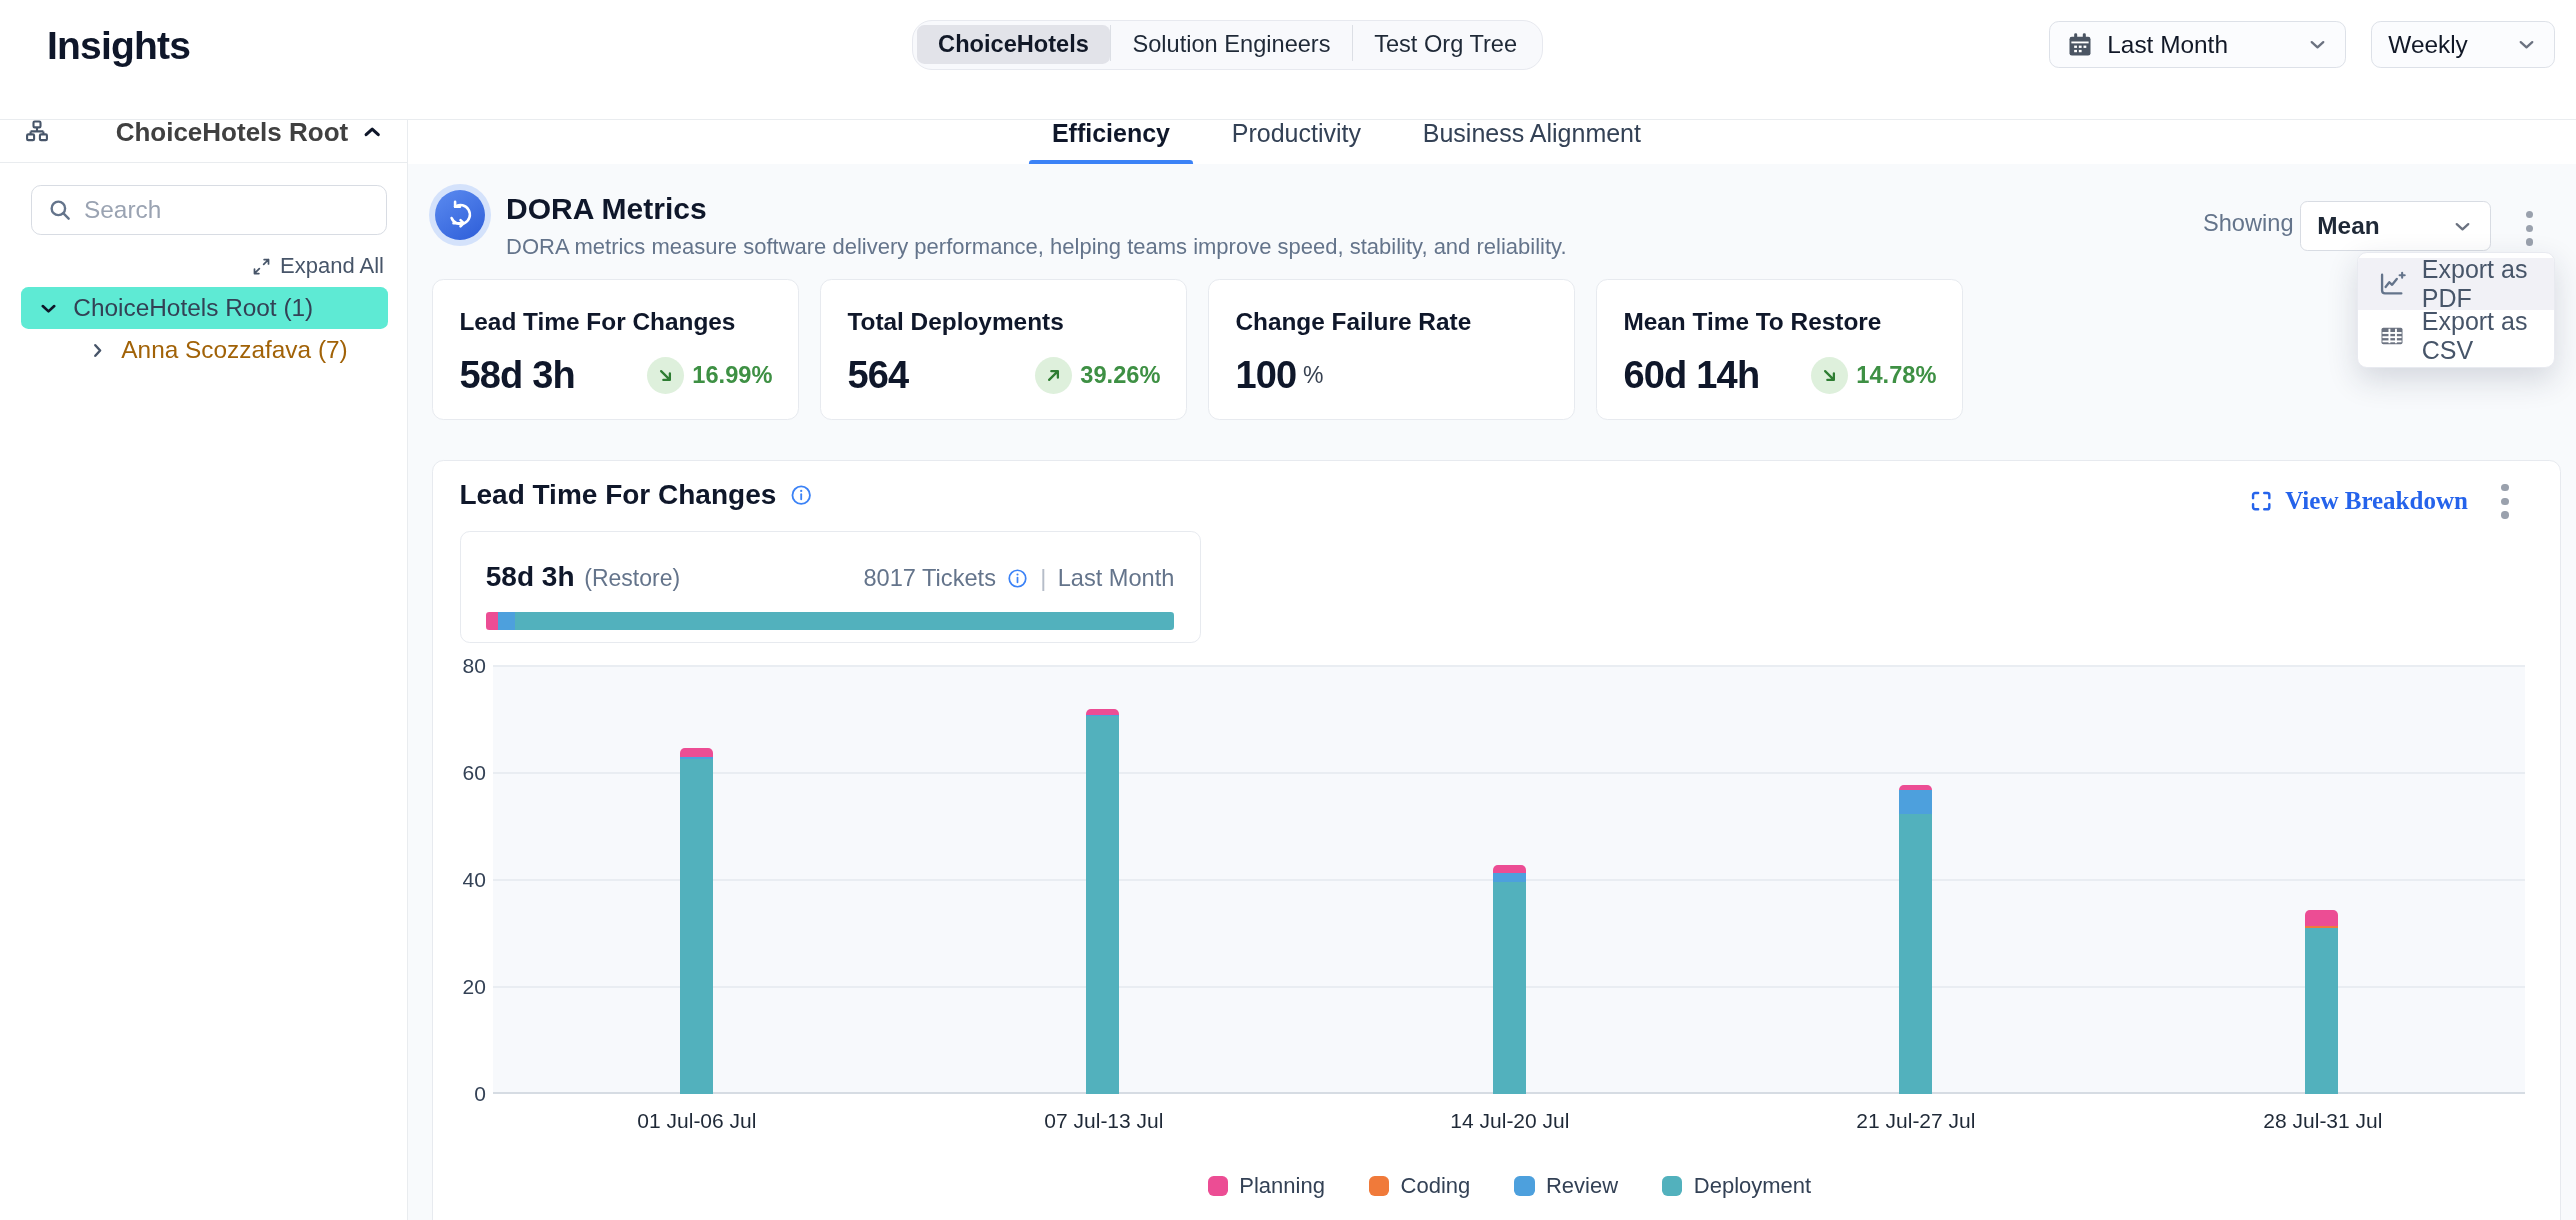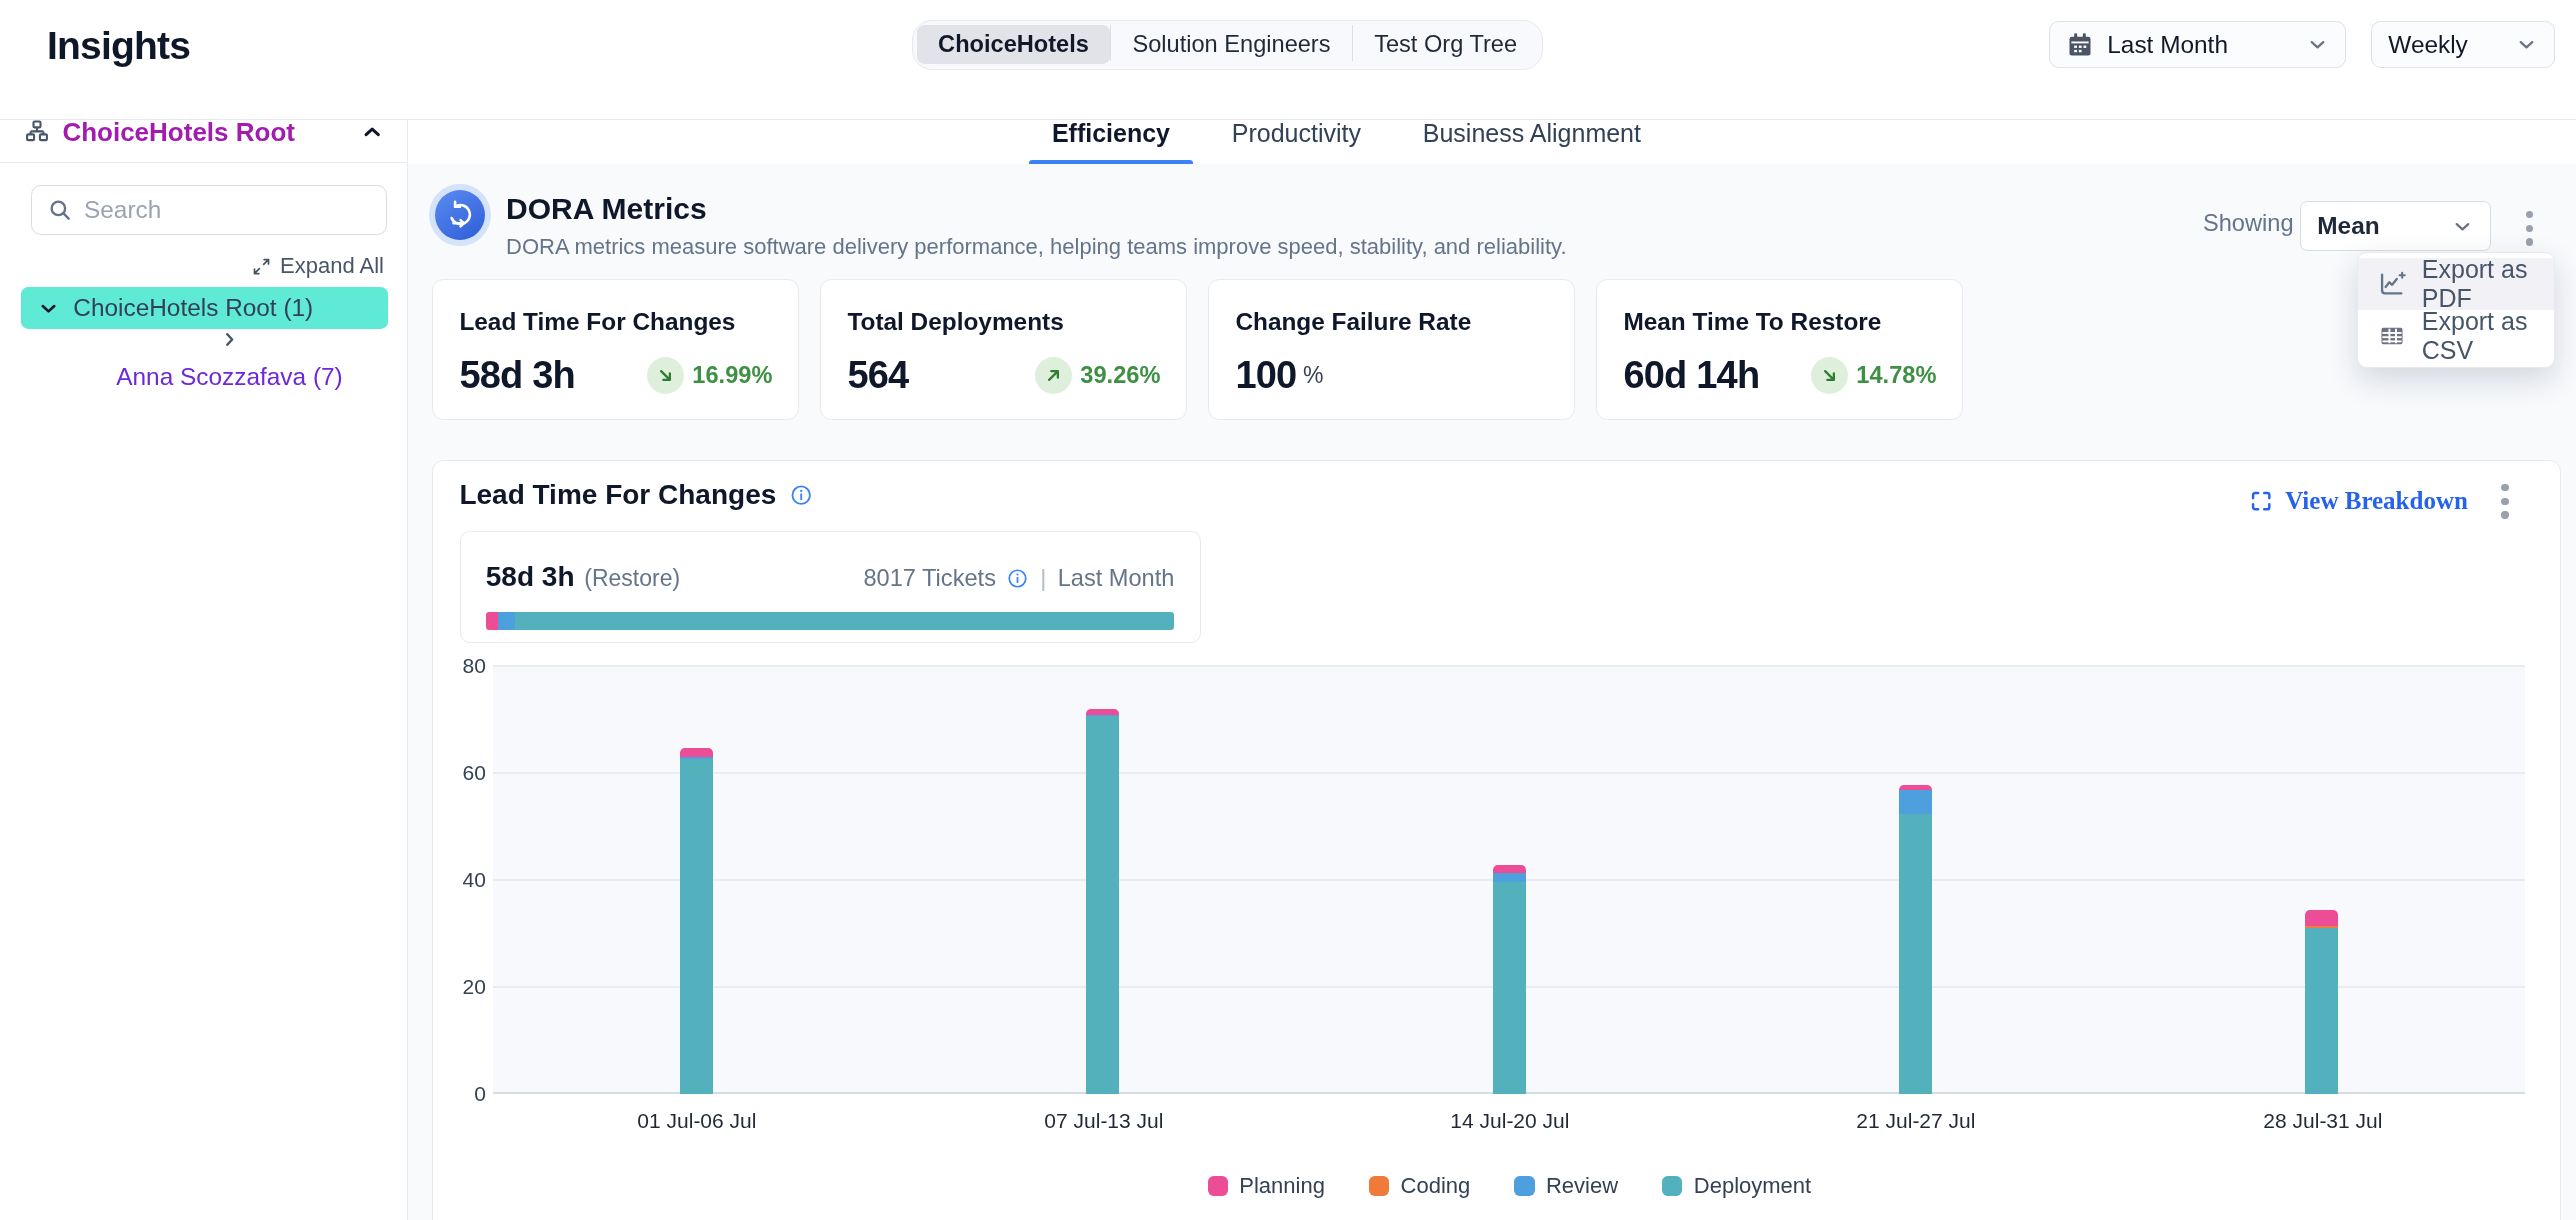--- a/index.html
+++ b/index.html
@@ -21,33 +21,33 @@
     border-radius:9.8px; display:flex; align-items:center; padding:0 16.3px; gap:13px; font-size:24.4px; color:#111827; }
   .hdr-btn .chev { margin-left:auto; }
   #btn-range  { left:2049px; width:297px; }
   #btn-gran   { left:2371px; width:184px; }
 
   
   .sidebar { position:absolute; left:0; top:102px; width:408px; height:1119px; background:#fff;
     border-right:1.6px solid #e9ecef; }
   .side-head { position:absolute; left:0; top:0; width:100%; height:61px; display:flex; align-items:center;
     padding:0 23px; gap:11.4px; border-bottom:1.6px solid #e9ecef; }
-  .side-head .t { font-size:26px; font-weight:bold; color:#a21caf; flex:1; }
+  .side-head .t { font-size:26px; font-weight:bold; color:#404040; flex:1;text-align:right; }
   .searchbox { position:absolute; left:31px; top:83px; width:356px; height:50px; border:1.6px solid #d8dce3;
     border-radius:9.8px; display:flex; align-items:center; padding:0 14.6px; gap:11.4px; background:#fff; }
   .searchbox input { border:none; outline:none; font-size:24.4px; color:#334155; width:100%;
     font-family:"Liberation Sans", sans-serif; background:transparent; }
   .searchbox input::placeholder { color:#9aa3b2; }
   .expand-all { position:absolute; right:23px; top:151px; display:flex; align-items:center; gap:8.1px;
     font-size:22px; color:#475569; }
   .tree { position:absolute; left:21px; top:185px; width:367px; }
   .tree-row { display:flex; align-items:center; gap:13px; height:42px; border-radius:7.3px;
     padding:0 16.3px; font-size:24.4px; color:#334155; }
   .tree-row.selected { background:#5eead4; }
-  .tree-row.child { margin-left:50px; color:#6d28d9;flex-direction:column; }
+  .tree-row.child { margin-left:50px; color:#a16207; }
 
   
   .tabsrow { position:absolute; left:408px; top:102px; width:2168px; height:63px; background:#fff;
     border-bottom:1.6px solid #e9ecef; }
   .tabs { position:absolute; left:639px; top:0; height:100%; display:flex; gap:52px; align-items:center; }
   .tab { font-size:25px; color:#334155; position:relative; height:100%; display:flex; align-items:center; padding:0 4.9px; }
   .tab.active { font-weight:bold; color:#0f172a; }
   .tab.active::after { content:""; position:absolute; left:-18px; right:-18px; bottom:-1.6px; height:5.7px;
     background:#3b82f6; border-radius:3.3px 3.3px 0 0; }
 

